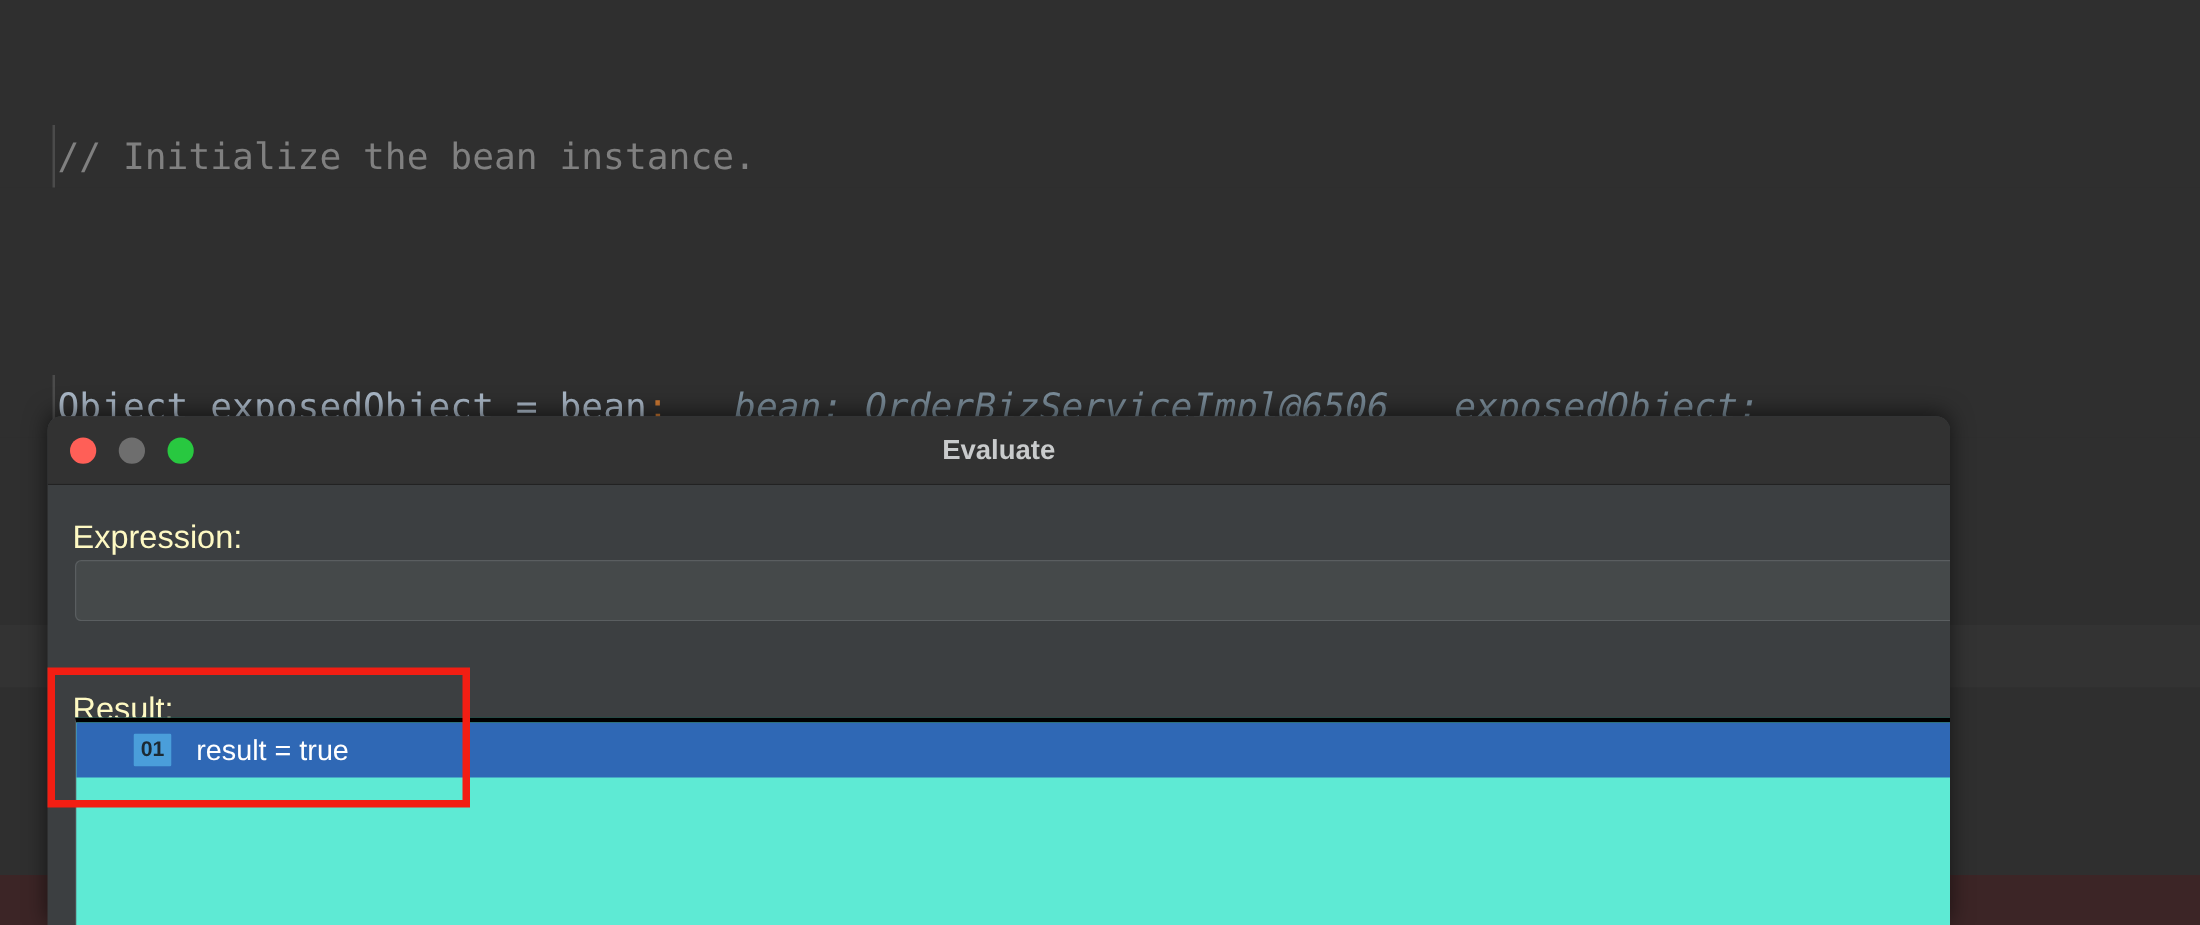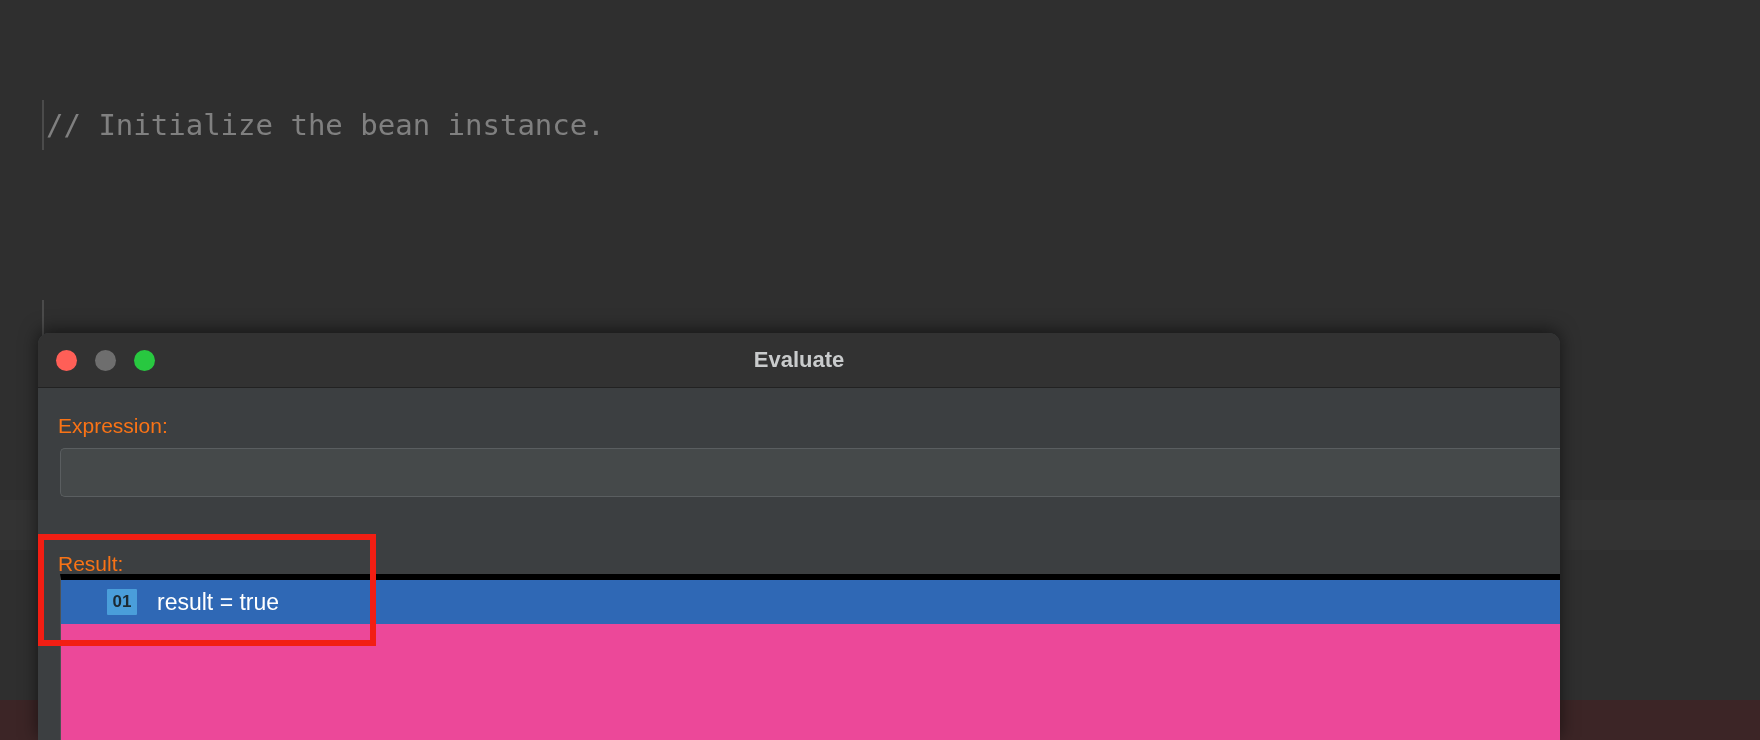--- a/index.html
+++ b/index.html
@@ -91,22 +91,22 @@
     font-size: 22px;
     font-weight: bold;
     font-family: "Liberation Sans", sans-serif;
   }
 
   #dialog-body {
     position: relative;
     height: 353px;
   }
   .field-label {
-    color: #f97316;
-    font-size: 21px;
+    color: #fef9c3;
+    font-size: 26px;
     font-family: "Liberation Sans", sans-serif;
   }
   #expression-label {
     position: absolute;
     left: 20px; top: 26px;
   }
   #expression-input {
     position: absolute;
     left: 22px; top: 60px;
     right: 0;
@@ -126,23 +126,23 @@
   }
 
   #result-label {
     position: absolute;
     left: 20px; top: 164px;
   }
   #result-panel {
     position: absolute;
     left: 22px; top: 186px;
     right: 0; bottom: 0;
-    background: #ec4899;
+    background: #5eead4;
     border-left: 1px solid #4E5254;
-    border-top: 6px solid #000000;
+    border-top: 4px solid #000000;
     overflow: hidden;
     text-align: right;
   }
   #result-row {
     position: relative;
     height: 44px;
     background: #2F68B5;
     display: flex;
     align-items: center;
   }
@@ -179,20 +179,21 @@
 <body>
 
 <div id="editor">
   <div class="code-line ln-comment">
     <div class="gutter-rule"></div>
     <div class="line-text"><span class="tok-comment">// Initialize the bean instance.</span></div>
   </div>
 
   <div class="code-line ln-decl">
     <div class="gutter-rule"></div>
+    <div class="line-text"><span class="tok-plain">Object </span><span class="tok-field">exposedObject</span><span class="tok-plain"> = bean</span><span class="tok-punc">;</span><span class="tok-hint">   bean: OrderBizServiceImpl@6506   exposedObject:</span></div>
   </div>
 
   <div class="code-line ln-try">
     <div class="gutter-rule"></div>
     <div class="line-text"><span class="tok-kw">try </span><span class="tok-brace">{</span></div>
   </div>
 
   <div class="code-line ln-error">
     <div class="gutter-rule"></div>
     <div class="line-text"><span class="tok-plain">    populateBean(beanName</span><span class="tok-punc">,</span><span class="tok-plain"> mbd</span><span class="tok-punc">,</span><span class="tok-plain"> </span><span class="tok-field">instanceWrapper</span><span class="tok-plain">)</span><span class="tok-punc">;</span><span class="tok-hint">   instanceWrapper: "org.sprin</span></div>

